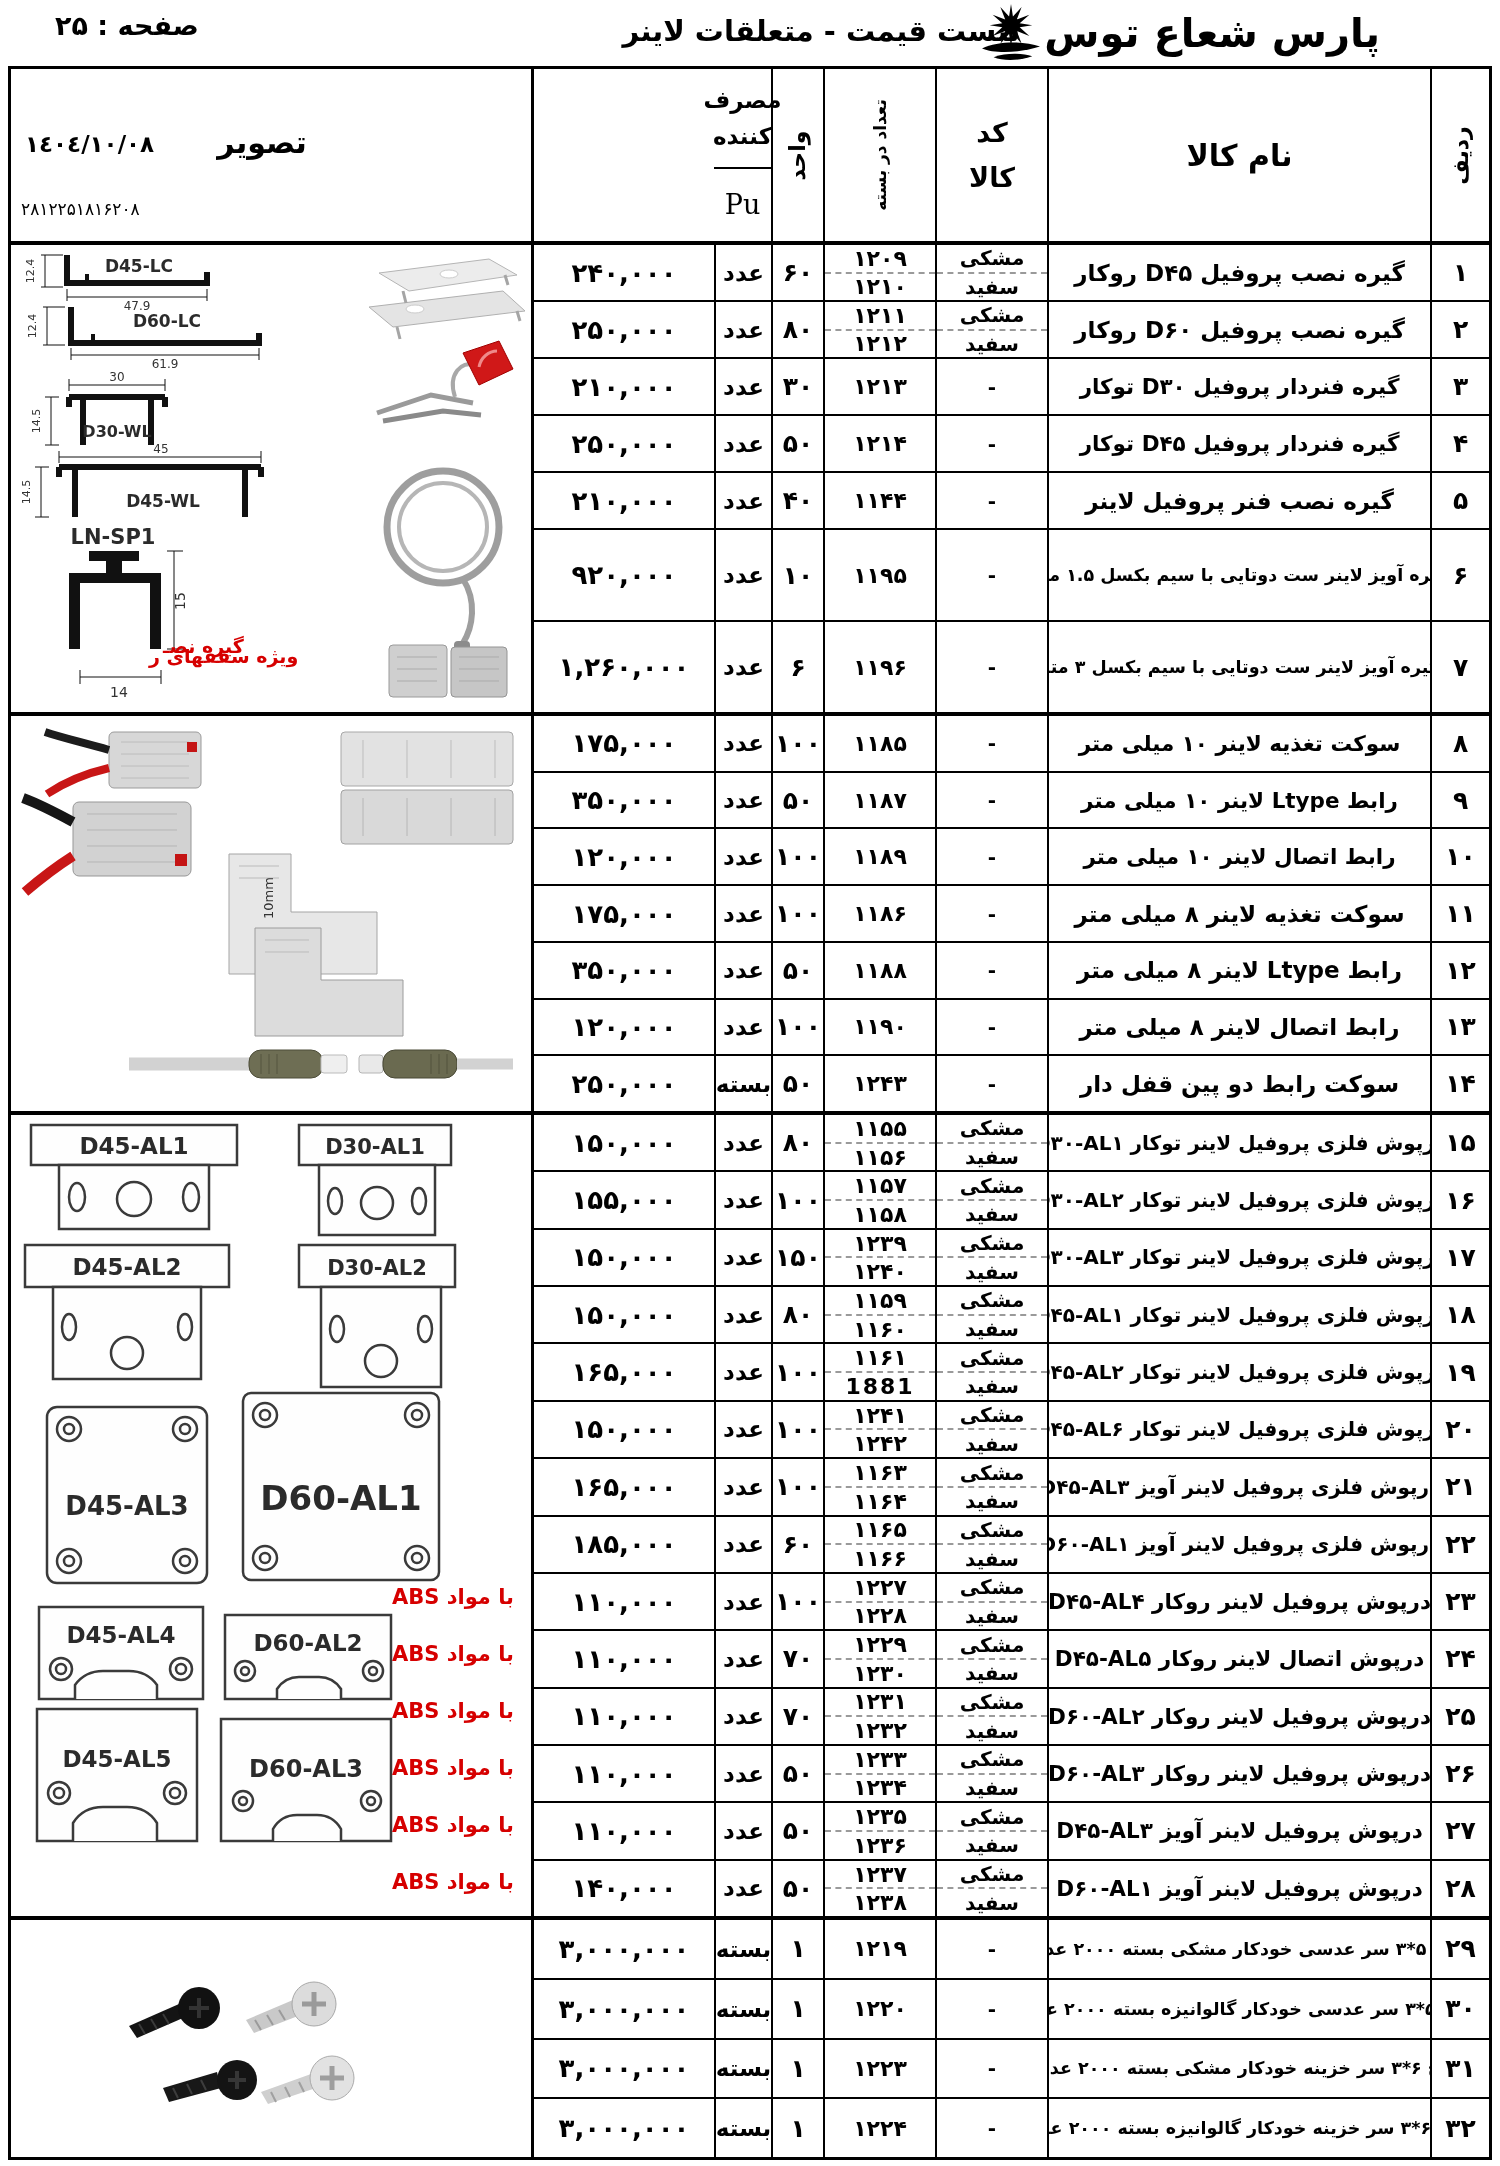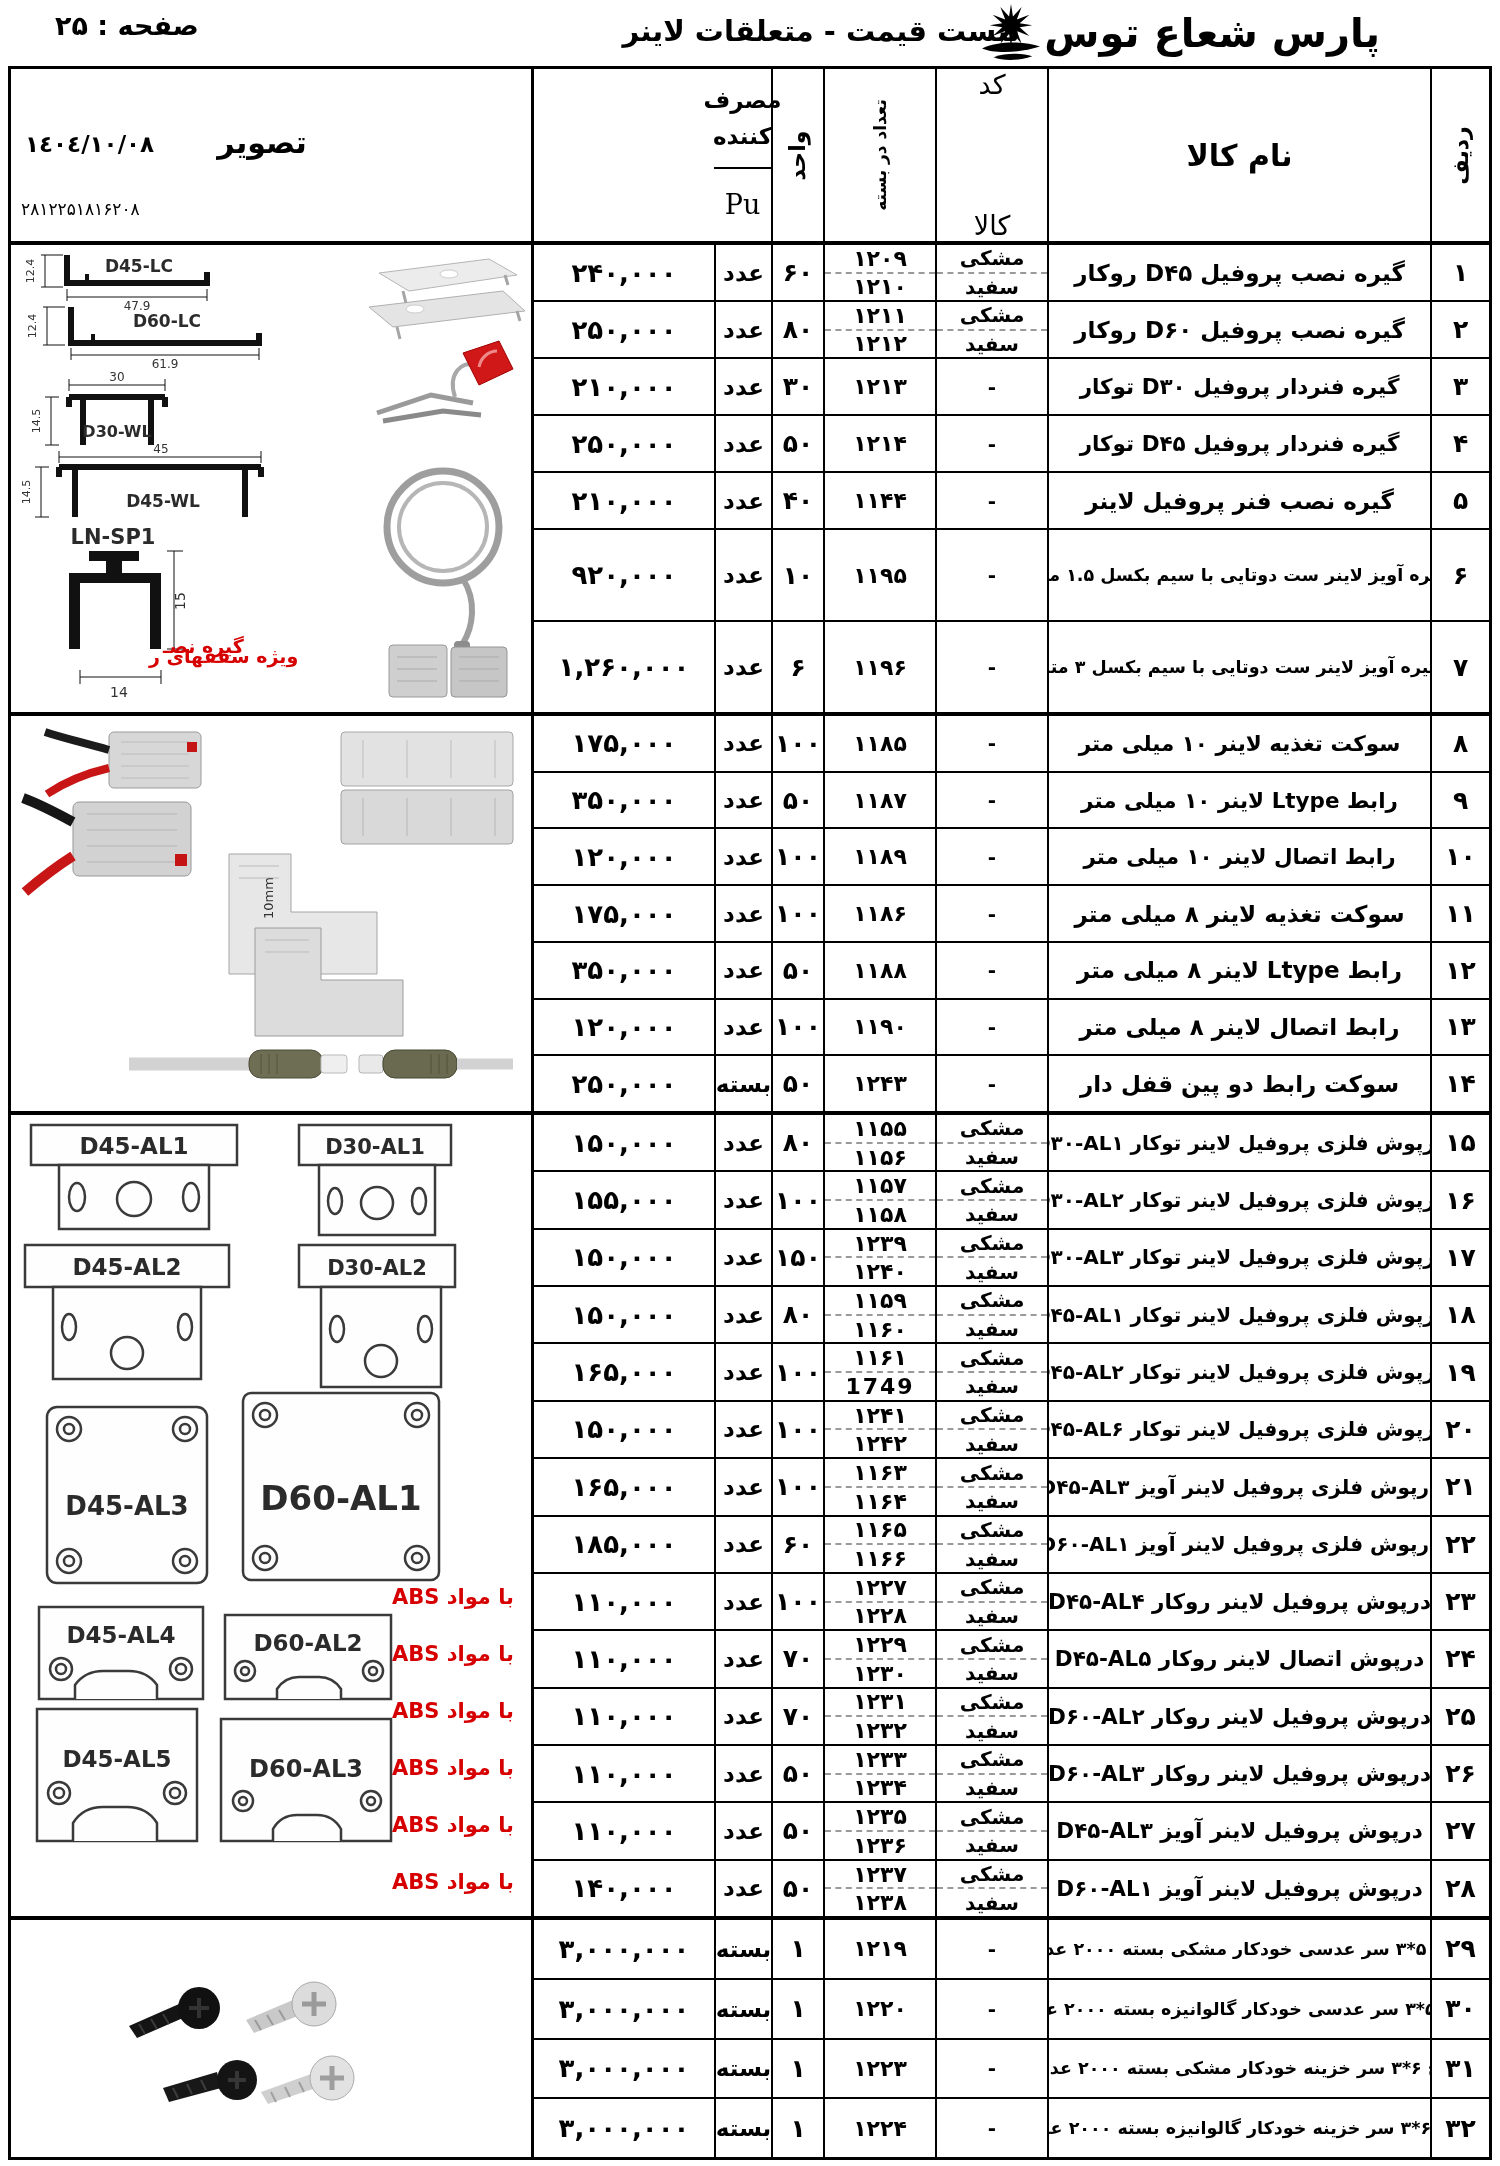--- a/index.html
+++ b/index.html
@@ -22,21 +22,21 @@
 
   
   .thead { height:176px; border-bottom:4px solid #000; display:grid;
            grid-template-columns:59px 383px 112px 112px 52px 57px auto; }
   .hc { border-inline-end:2px solid #000; display:flex; align-items:center; justify-content:center;
         flex-direction:column; text-align:center; }
   .hc:last-child { border-inline-end:none; }
   .rot { transform:rotate(-90deg); white-space:nowrap; font-weight:bold; font-size:22px; }
   .rot.small { font-size:17px; }
   .hc.nameh { font-size:30px; font-weight:bold; }
-  .hc.two { gap:14px; font-size:27px; font-weight:normal;justify-content:space-between; }
+  .hc.two { gap:14px; font-size:27px; font-weight:bold; }
   .hc.priceh { padding:0; align-items:stretch; }
   .ph-top { flex:1.35; border-bottom:2px solid #000; display:flex; flex-direction:column;
             align-items:center; justify-content:center; gap:10px; font-size:23px; font-weight:bold; }
   .ph-bot { flex:1; display:flex; align-items:center; justify-content:center;
             font-size:27px; font-family:"DejaVu Serif", serif; }
 
   
   .tgroup { display:flex; flex-direction:column; border-bottom:4px solid #000; }
   #g1 { height:471px; } #g2 { height:399px; } #g3 { height:805px; }
   #g4 { flex:1; border-bottom:none; }
@@ -372,21 +372,21 @@
         </div>
         <div class="trow" style="flex: 1 0 0px;">
           <div class="c no">۱۹</div>
           <div class="c name" style="font-size:20px">درپوش فلزی پروفیل لاینر توکار ⁦D۴۵-AL۲⁩</div>
           <div class="c color">
             <div class="sub">مشکی</div>
             <div class="sub">سفید</div>
           </div>
           <div class="c code">
             <div class="sub">۱۱۶۱</div>
-            <div class="sub">1749</div>
+            <div class="sub">1881</div>
           </div>
           <div class="c qty">۱۰۰</div>
           <div class="c unit">عدد</div>
           <div class="c price">۱۶۵,۰۰۰</div>
         </div>
         <div class="trow" style="flex: 1 0 0px;">
           <div class="c no">۲۰</div>
           <div class="c name" style="font-size:20px">درپوش فلزی پروفیل لاینر توکار ⁦D۴۵-AL۶⁩</div>
           <div class="c color">
             <div class="sub">مشکی</div>

